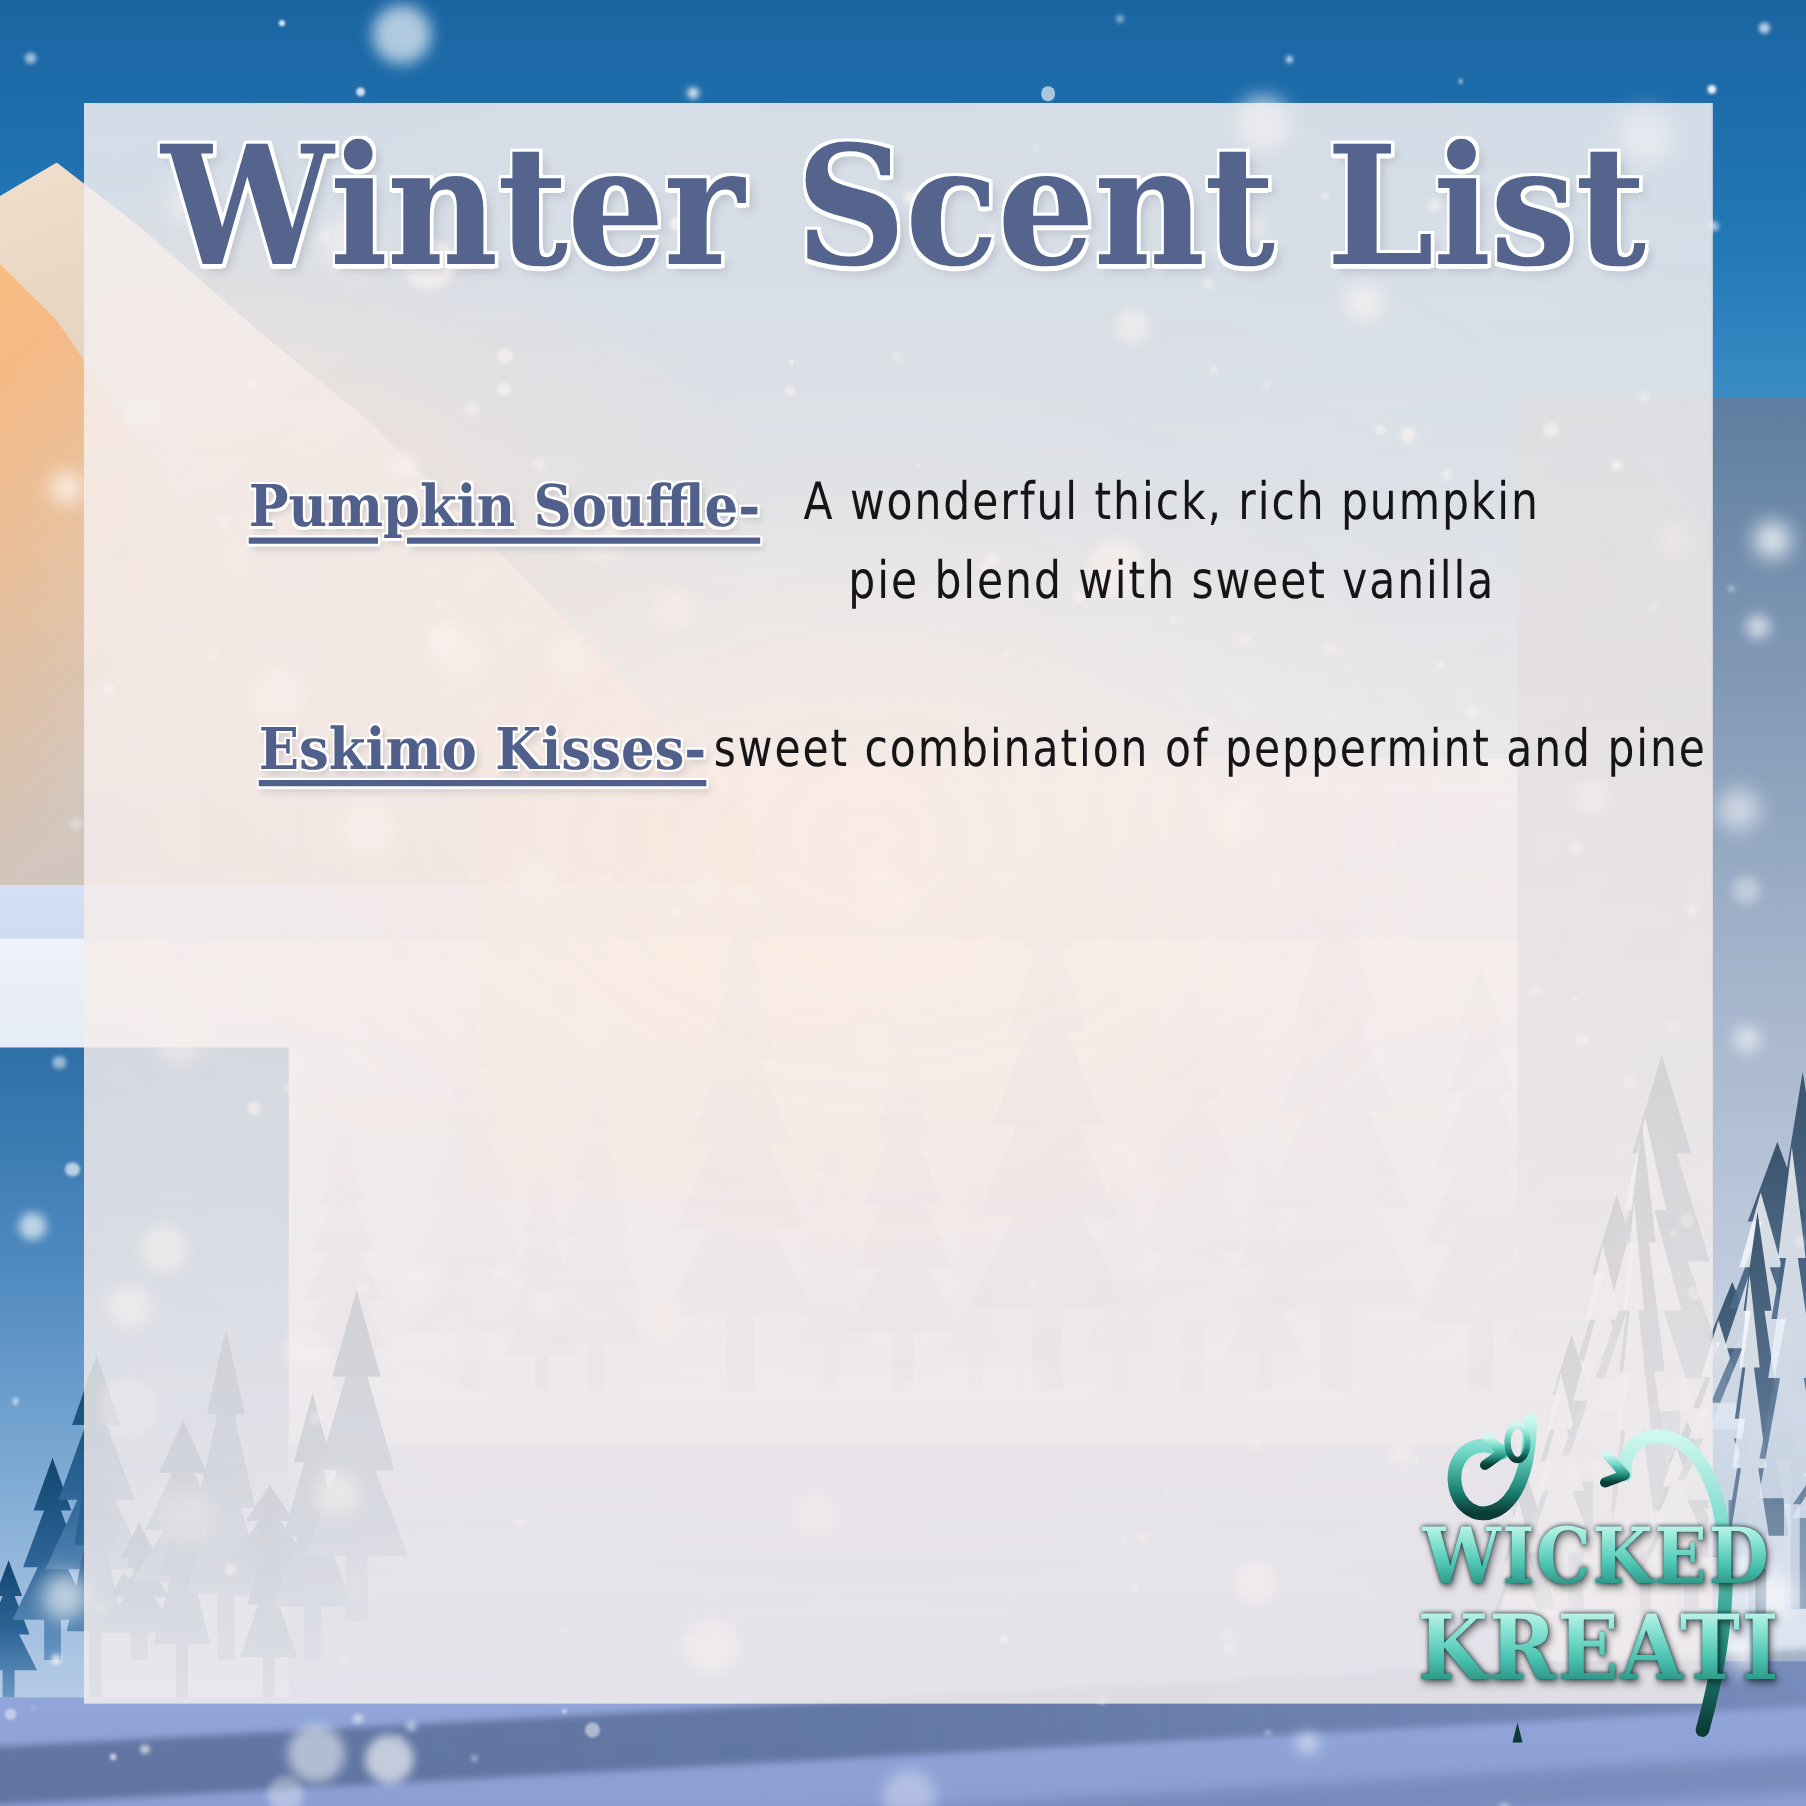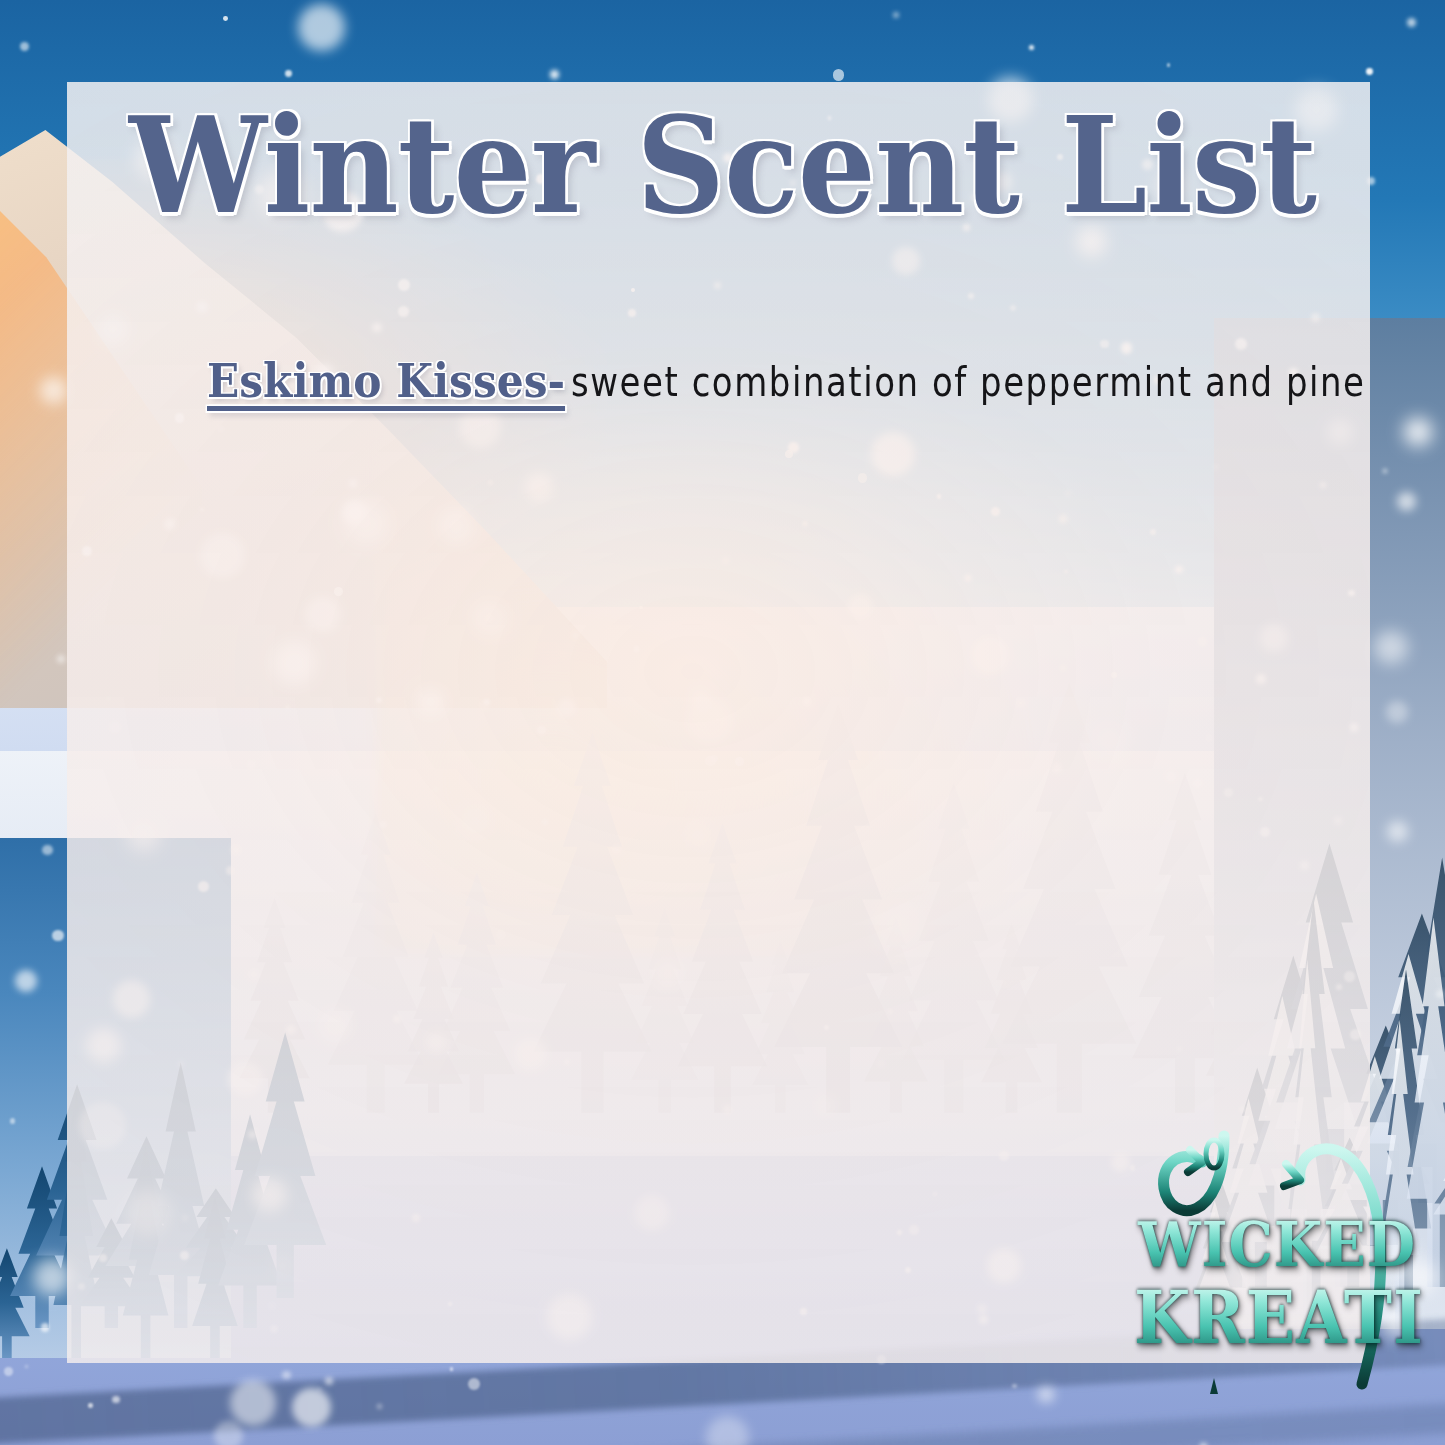--- a/index.html
+++ b/index.html
@@ -540,20 +540,25 @@
 
   <div class="card"></div>
 
   <div class="title">Winter Scent List</div>
 
   <div class="list">
 
 
 
 
+    <div class="row r3">
+      <span class="name">Pumpkin Souffle-</span>
+      <span class="desc">A wonderful thick, rich pumpkin
+pie blend with sweet vanilla</span>
+    </div>
 
     <div class="row r4">
       <span class="name">Eskimo Kisses-</span>
       <span class="desc">sweet combination of peppermint and pine</span>
     </div>
 
   </div>
 
   <div class="logo">
     <svg viewBox="0 0 318 268">

